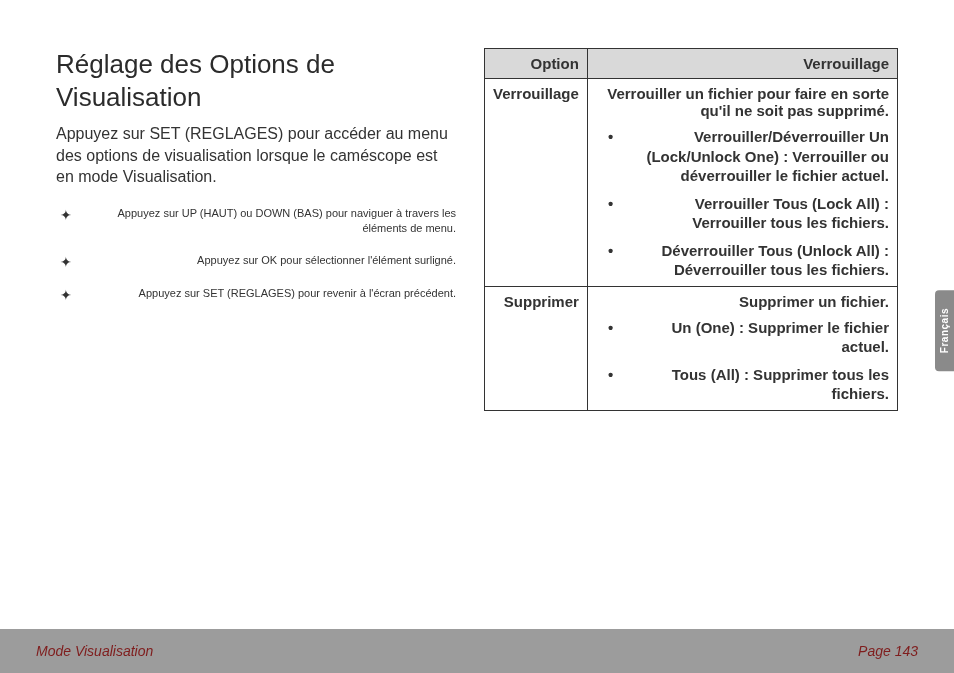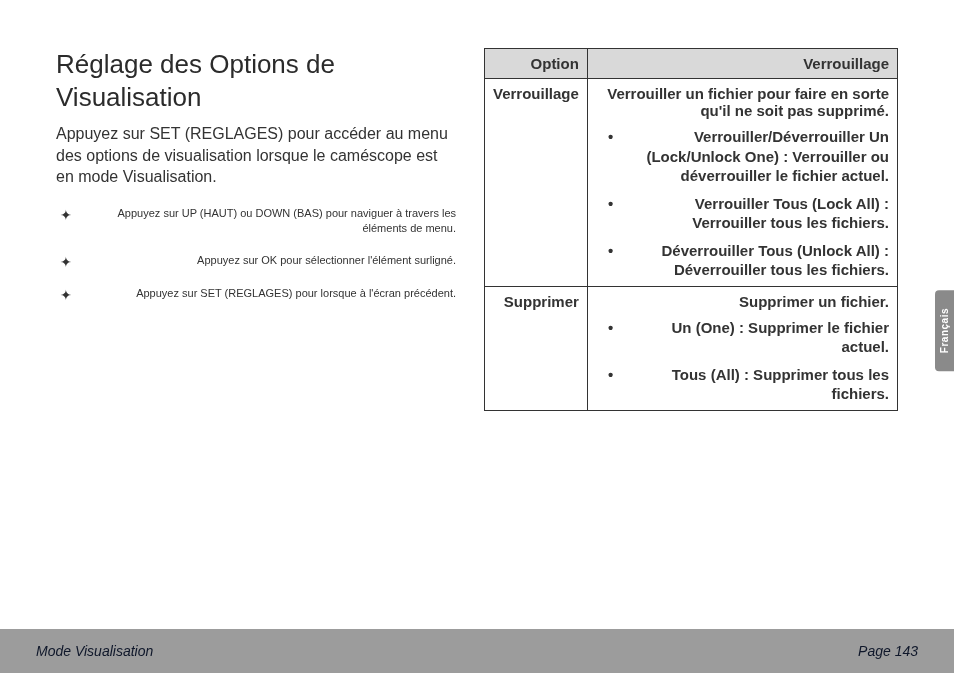--- a/index.html
+++ b/index.html
@@ -108,40 +108,40 @@
       font-weight: bold;
       letter-spacing: 0.5px;
     }
     .footer {
       position: absolute;
       bottom: 0;
       left: 0;
       right: 0;
       height: 44px;
       background: #9c9c9c;
-      color: #0f172a;
+      color: #7f1d1d;
       font-style: italic;
       font-size: 14px;
       display: flex;
       justify-content: space-between;
       align-items: center;
       padding: 0 36px;
     }
   </style>
 </head>
 <body>
 
 <div class="page">
   <div class="col-left">
     <h1>Réglage des Options de Visualisation</h1>
     <p class="intro">Appuyez sur SET (REGLAGES) pour accéder au menu des options de visualisation lorsque le caméscope est en mode Visualisation.</p>
     <ul class="main-list">
       <li>Appuyez sur UP (HAUT) ou DOWN (BAS) pour naviguer à travers les éléments de menu.</li>
       <li>Appuyez sur OK pour sélectionner l'élément surligné.</li>
-      <li>Appuyez sur SET (REGLAGES) pour lorsque à l'écran précédent.</li>
+      <li>Appuyez sur SET (REGLAGES) pour revenir à l'écran précédent.</li>
     </ul>
   </div>
 
   <div class="col-right">
     <table>
       <thead>
         <tr>
           <th>Option</th>
           <th>Verrouillage</th>
         </tr>

